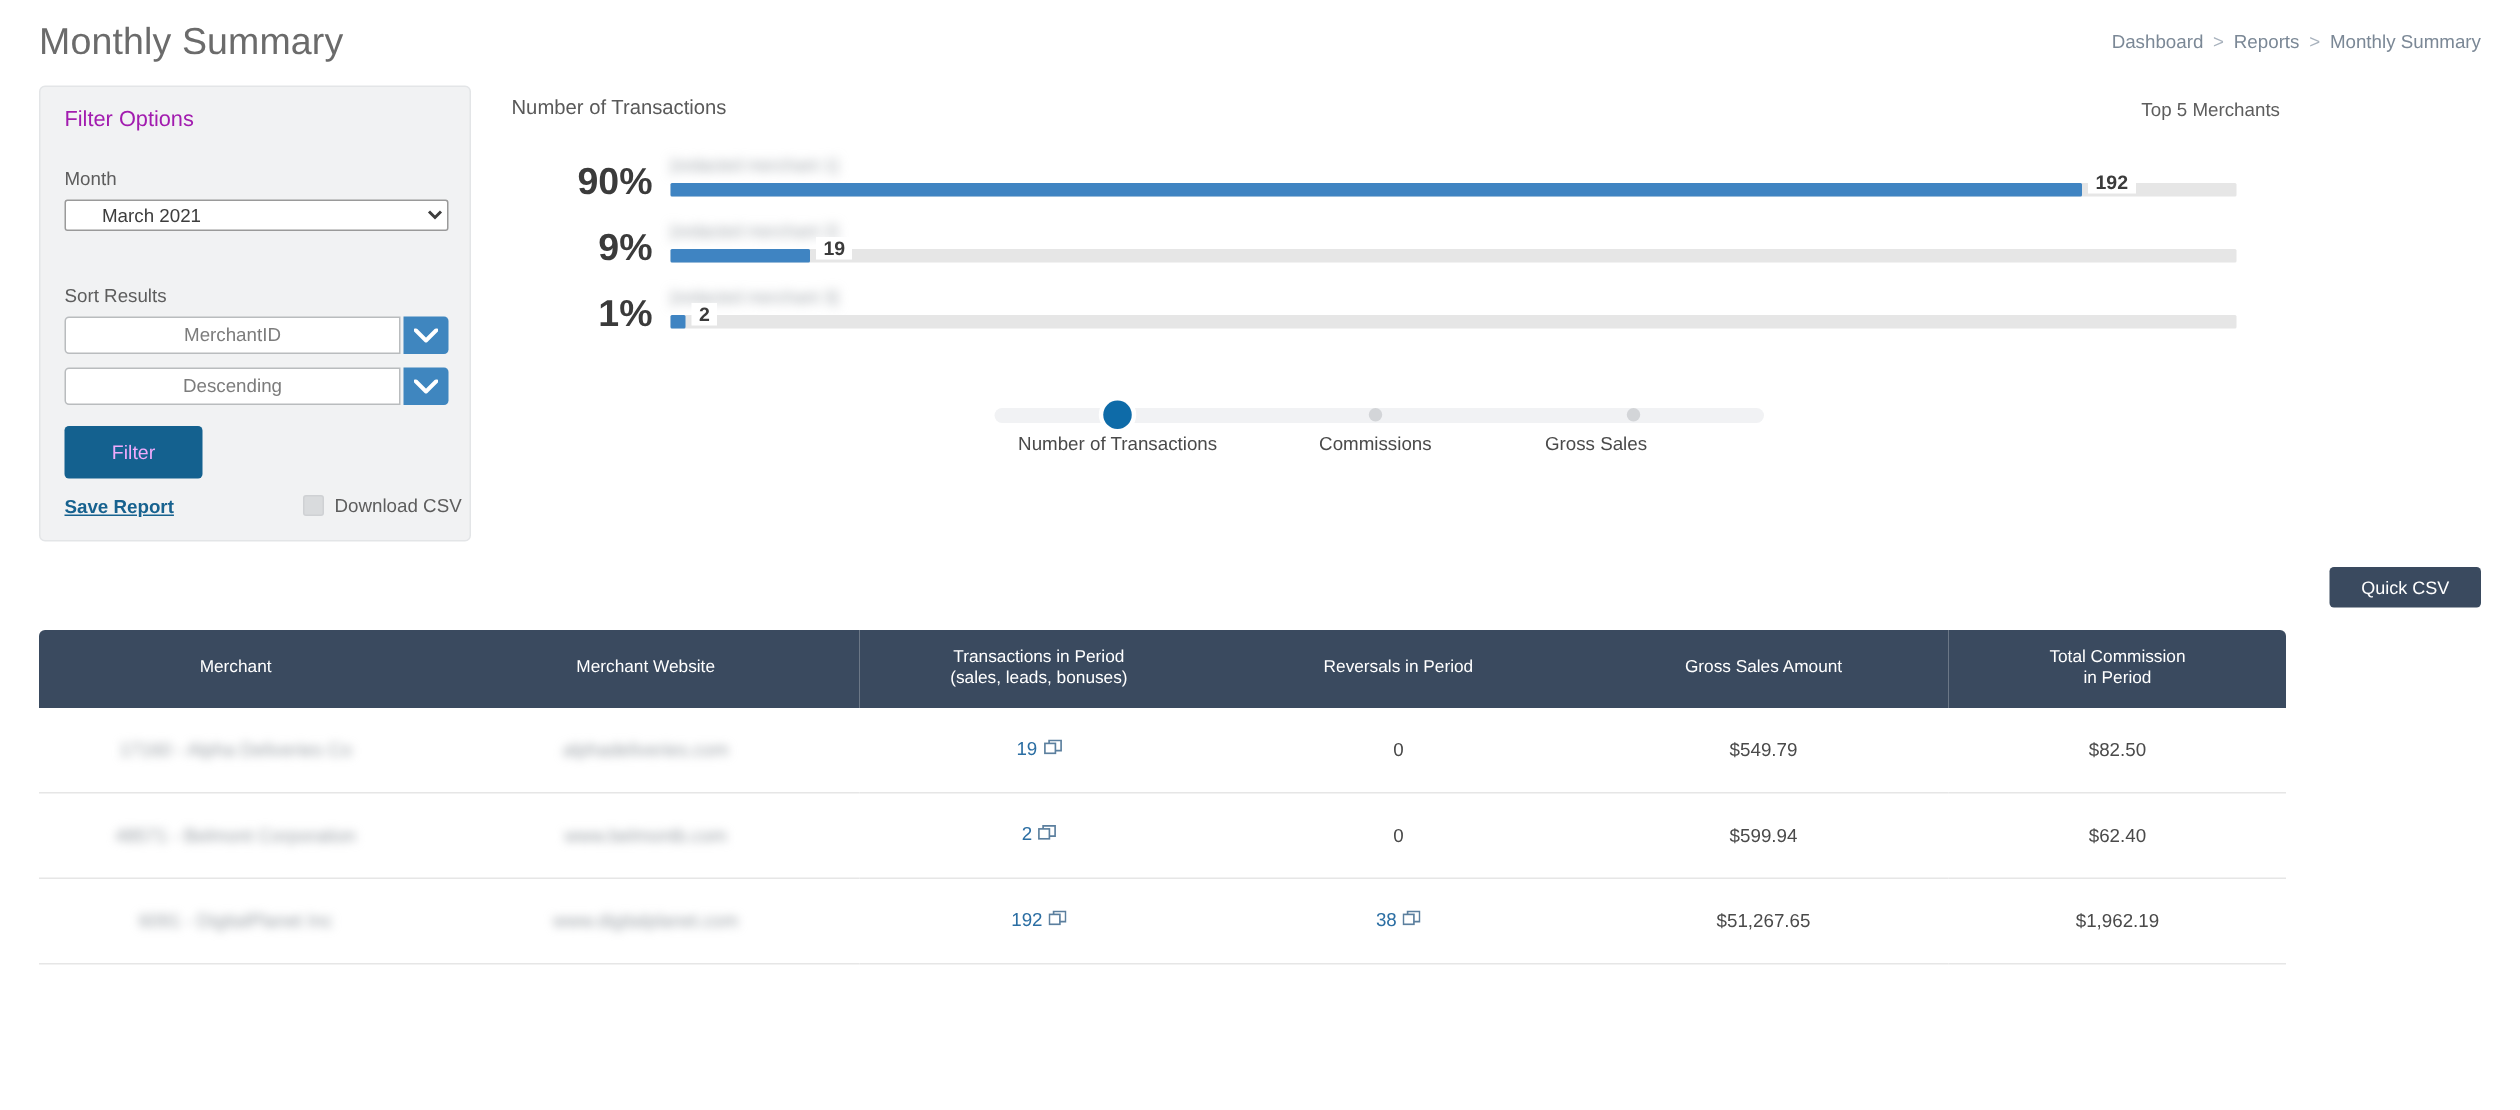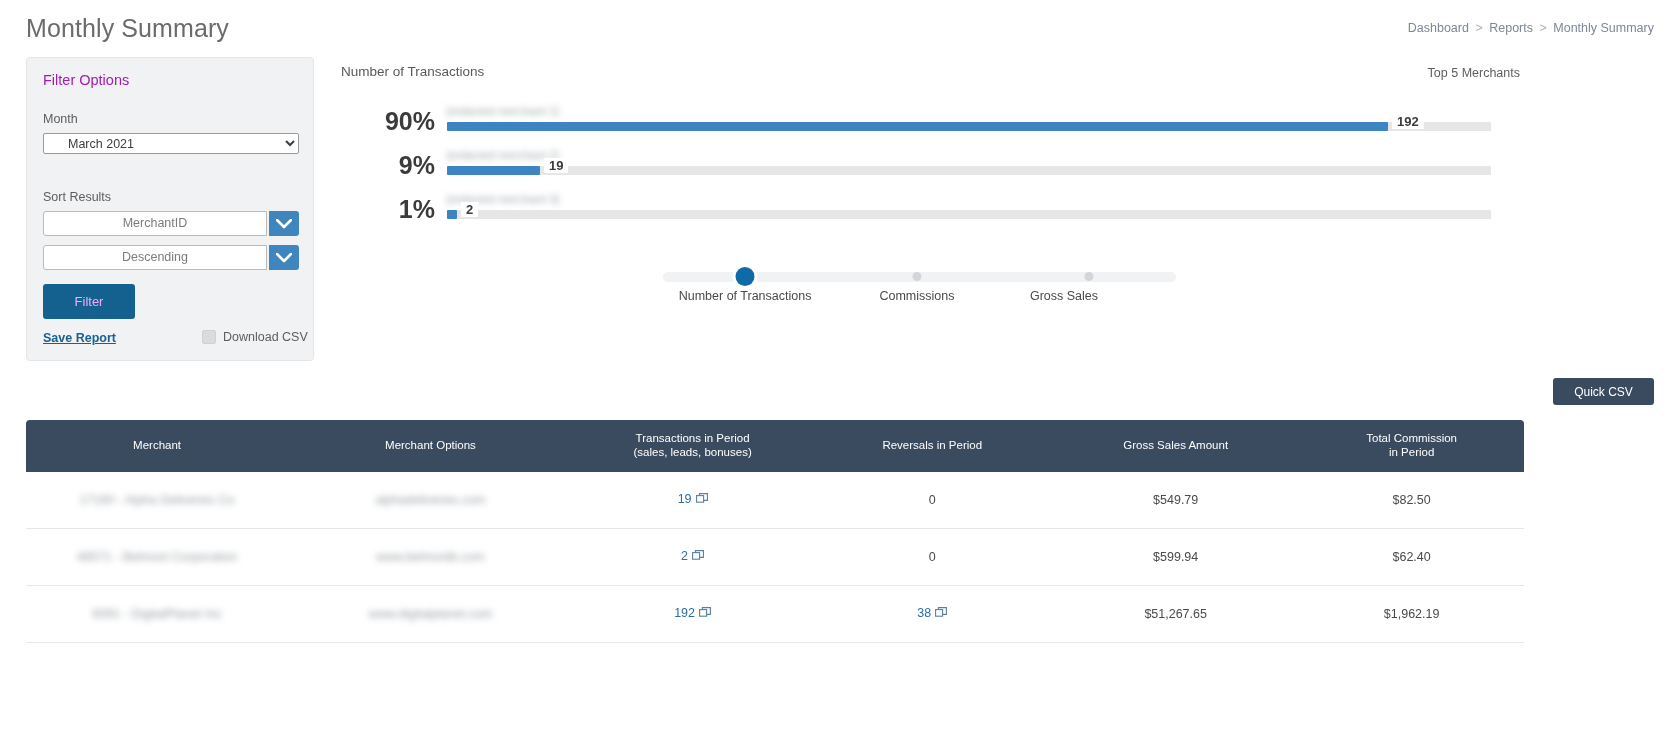--- a/index.html
+++ b/index.html
@@ -415,21 +415,21 @@
 
 <button id="quick-csv-button">Quick CSV</button>
 
 <table id="data-table">
   <thead>
     <tr id="thead-row">
         <th style="width: 17.5%;">
           <div>Merchant</div>
         </th>
         <th style="width: 19%;">
-          <div>Merchant Options</div>
+          <div>Merchant Website</div>
         </th>
         <th style="width: 16%;">
           <div>Transactions in Period</div>
           <div>(sales, leads, bonuses)</div>
         </th>
         <th style="width: 16%;">
           <div>Reversals in Period</div>
         </th>
         <th style="width: 16.5%;">
           <div>Gross Sales Amount</div>

